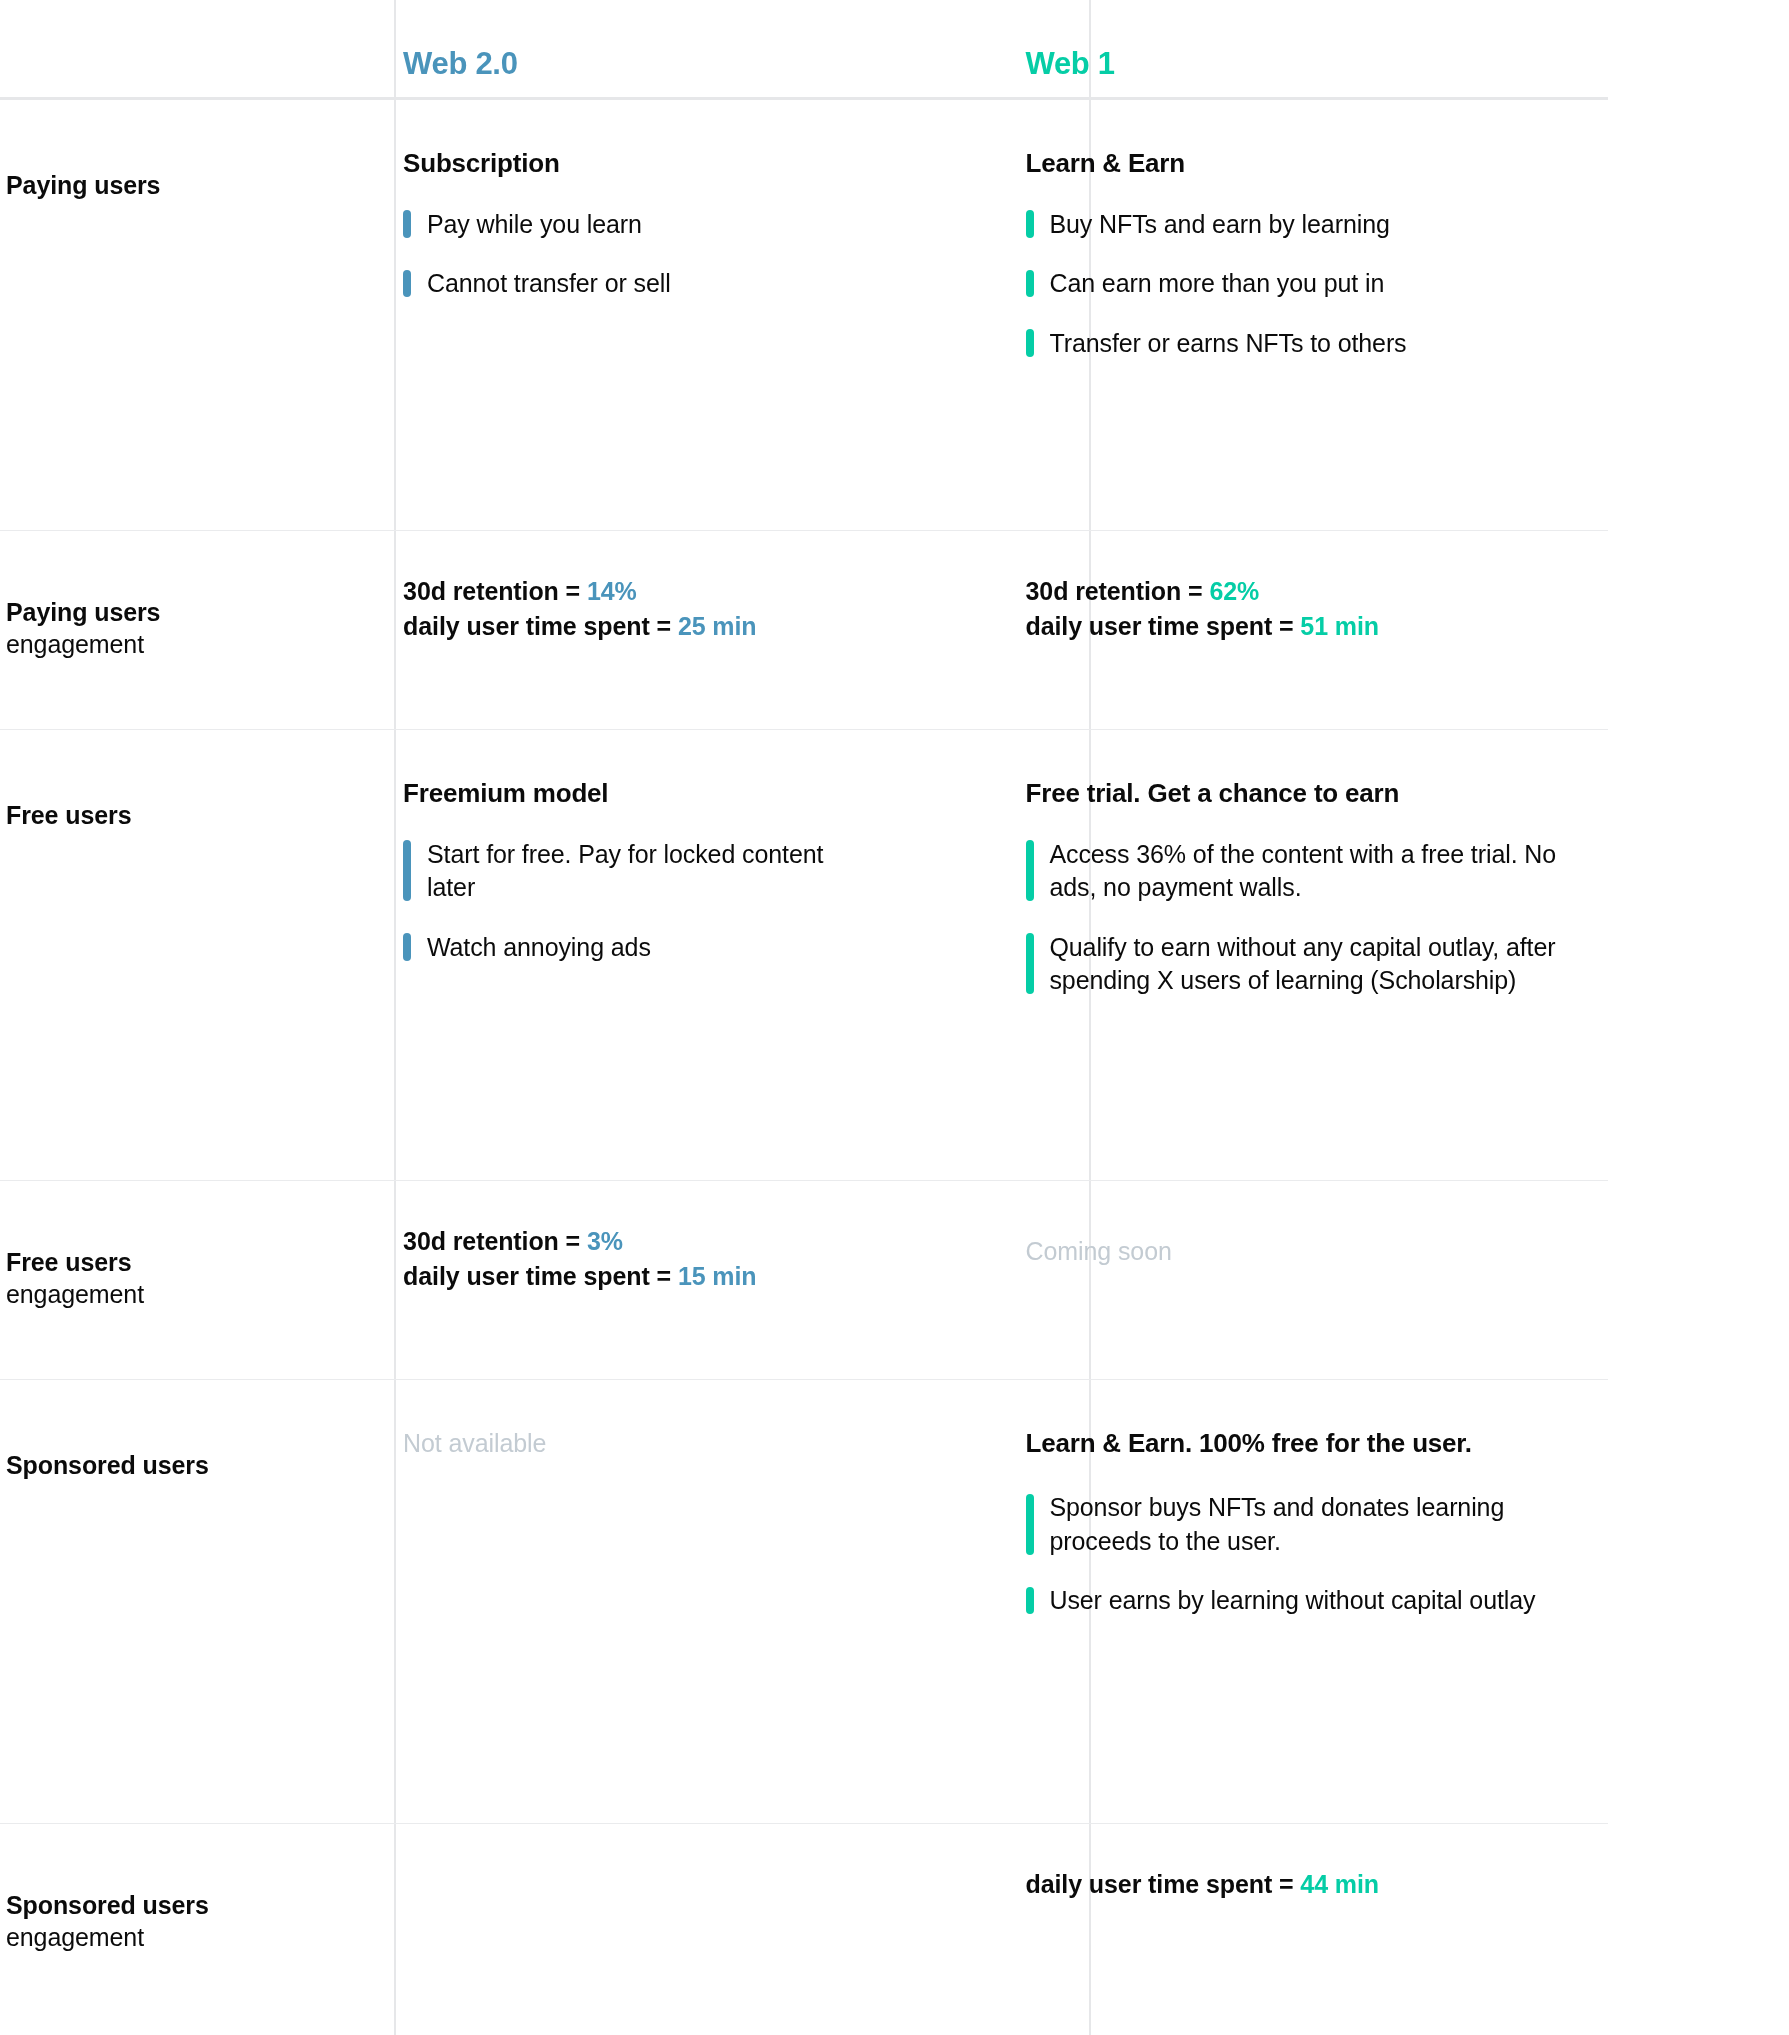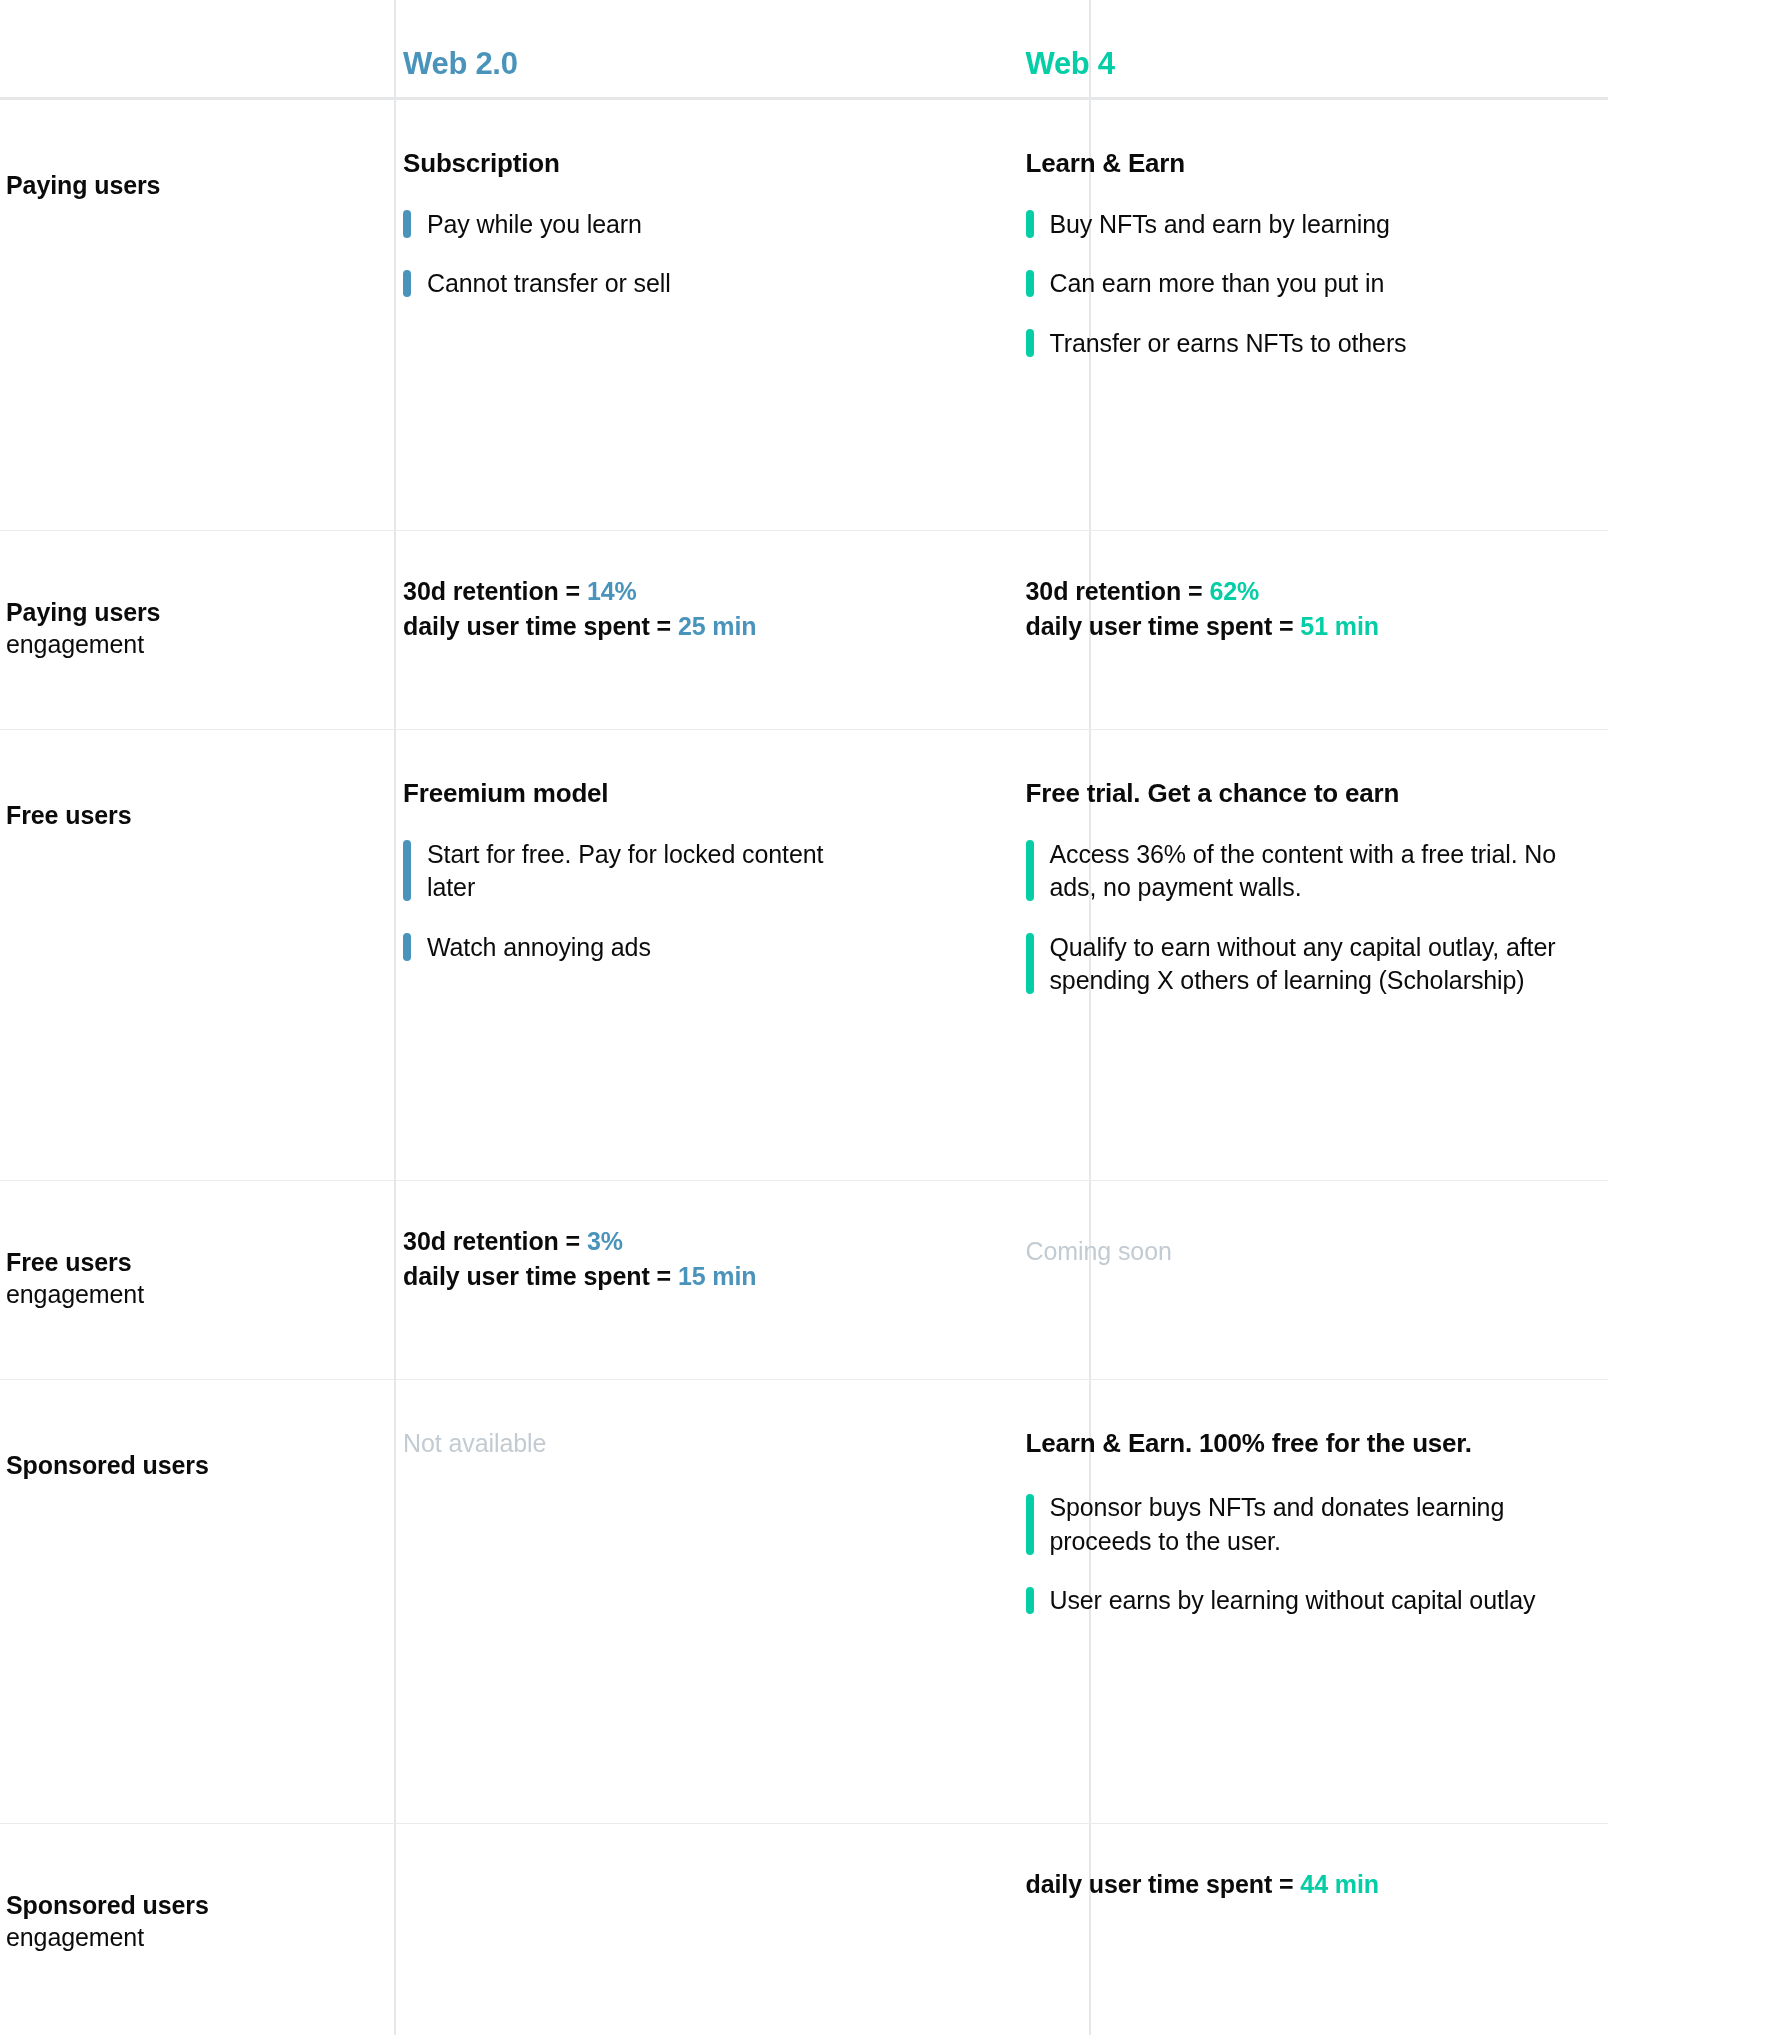--- a/index.html
+++ b/index.html
@@ -162,21 +162,21 @@
 
   <div class="col-rule rule-1"></div>
   <div class="col-rule rule-2"></div>
 
   <div class="row header-row">
     <div class="cell label-cell"></div>
     <div class="cell web2-cell">
       <div class="col-title web2">Web 2.0</div>
     </div>
     <div class="cell web3-cell">
-      <div class="col-title web3">Web 4</div>
+      <div class="col-title web3">Web 1</div>
     </div>
   </div>
 
   <div class="row row-paying">
     <div class="cell label-cell">
       <div class="row-label">
         <span class="label-strong">Paying users</span>
       </div>
     </div>
     <div class="cell web2-cell">
@@ -253,21 +253,21 @@
     </div>
     <div class="cell web3-cell">
       <div class="cell-heading">Free trial. Get a chance to earn</div>
       <ul class="bullets">
         <li class="bullet">
           <span class="bullet-marker"></span>
           <span class="bullet-text" style="max-width:591px">Access 36% of the content with a free trial. No ads, no payment walls.</span>
         </li>
         <li class="bullet">
           <span class="bullet-marker"></span>
-          <span class="bullet-text" style="max-width:573px">Qualify to earn without any capital outlay, after spending X others of learning (Scholarship)</span>
+          <span class="bullet-text" style="max-width:573px">Qualify to earn without any capital outlay, after spending X users of learning (Scholarship)</span>
         </li>
       </ul>
     </div>
   </div>
 
   <div class="row row-free-eng">
     <div class="cell label-cell">
       <div class="row-label">
         <span class="label-strong">Free users</span>
         <span class="label-sub">engagement</span>

